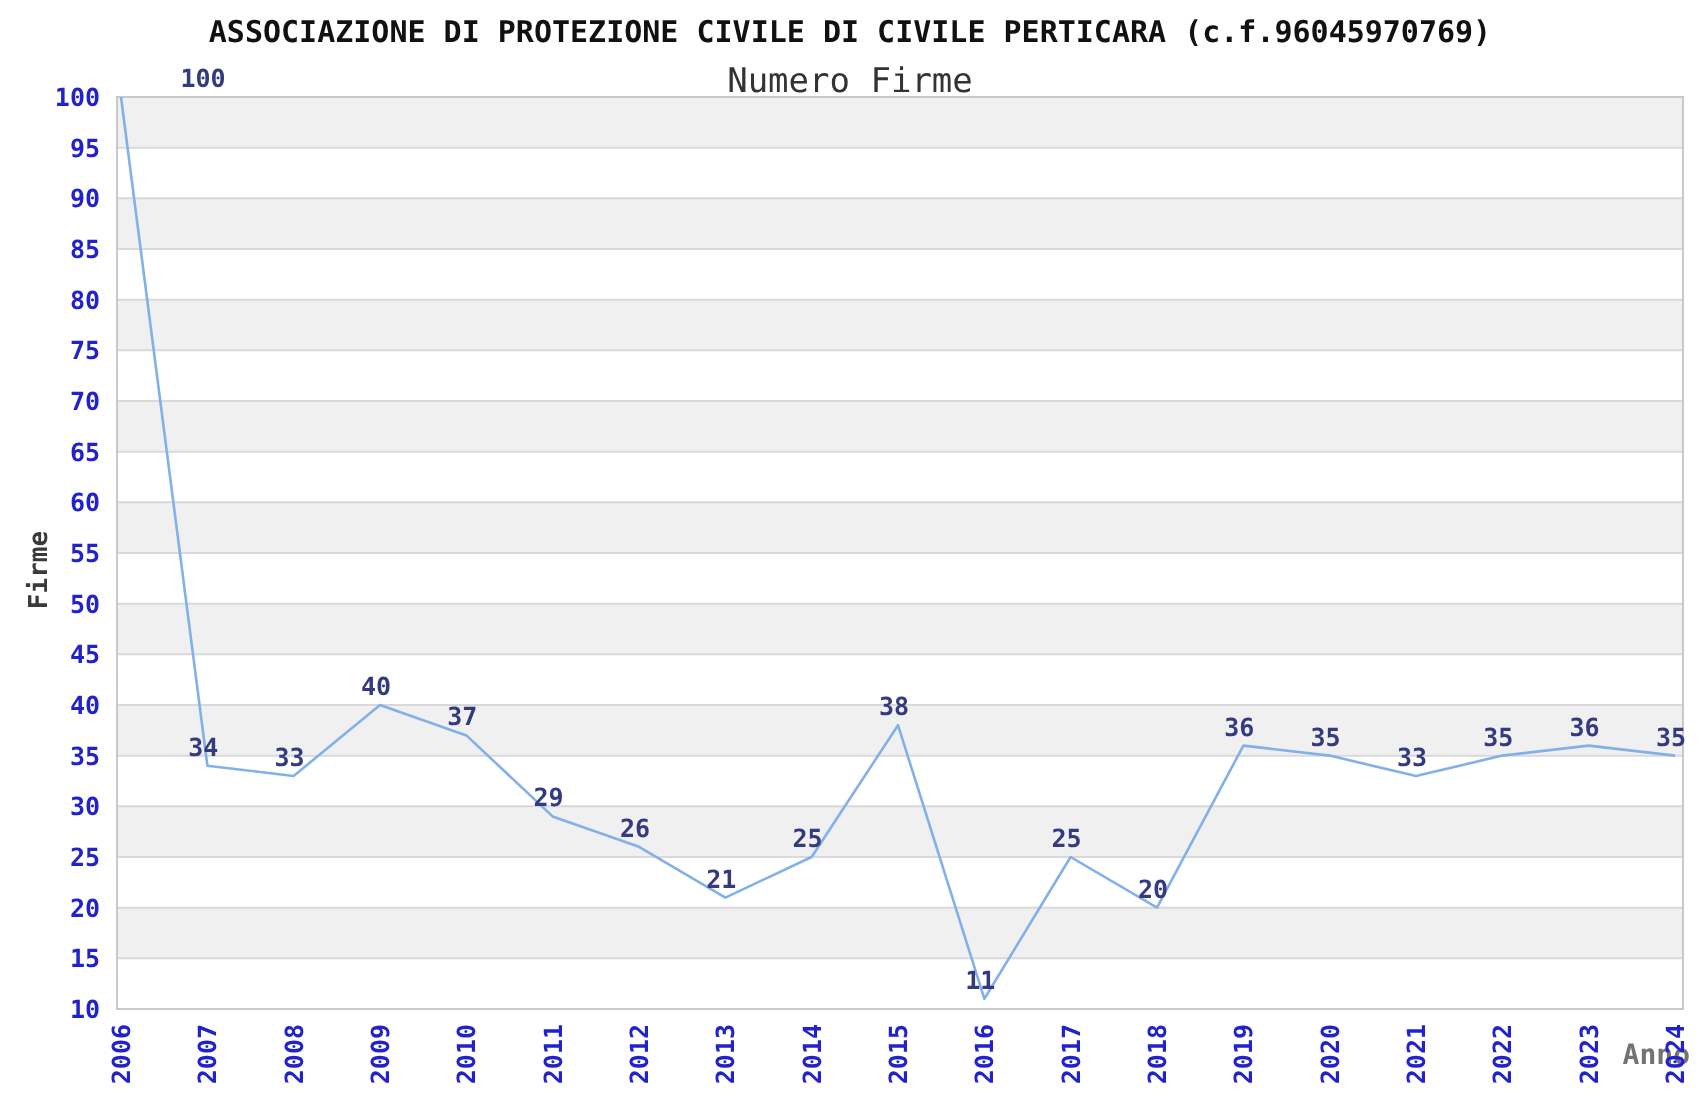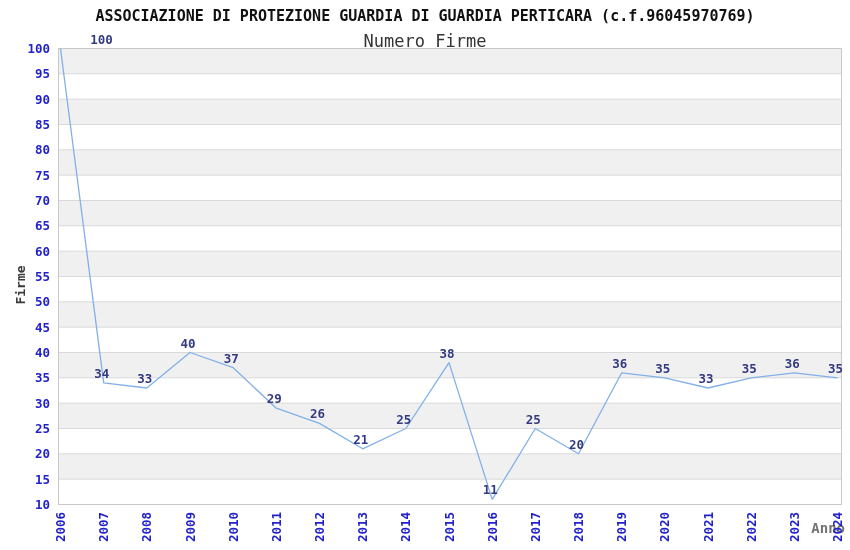--- a/index.html
+++ b/index.html
@@ -62,21 +62,21 @@
     left: 0;
   }
   #chart-svg text {
     font-family: "DejaVu Sans Mono", "Liberation Mono", monospace;
   }
 </style>
 </head>
 <body>
 
 <div id="stage">
-  <div class="chart-title">ASSOCIAZIONE DI PROTEZIONE GUARDIA DI GUARDIA PERTICARA (c.f.96045970769)</div>
+  <div class="chart-title">ASSOCIAZIONE DI PROTEZIONE CIVILE DI CIVILE PERTICARA (c.f.96045970769)</div>
   <div class="chart-subtitle">Numero Firme</div>
   <div class="y-axis-title">Firme</div>
   <div class="x-axis-title">Anno</div>
   <svg id="chart-svg" width="850" height="550">
       <rect x="58.5" y="48.5" width="783" height="25.33333333333337" fill="#f0f0f0"></rect>
       <rect x="58.5" y="99.16666666666669" width="783" height="25.333333333333314" fill="#f0f0f0"></rect>
       <rect x="58.5" y="149.83333333333331" width="783" height="25.33333333333337" fill="#f0f0f0"></rect>
       <rect x="58.5" y="200.5" width="783" height="25.333333333333314" fill="#f0f0f0"></rect>
       <rect x="58.5" y="251.16666666666666" width="783" height="25.333333333333343" fill="#f0f0f0"></rect>
       <rect x="58.5" y="301.83333333333337" width="783" height="25.333333333333258" fill="#f0f0f0"></rect>

